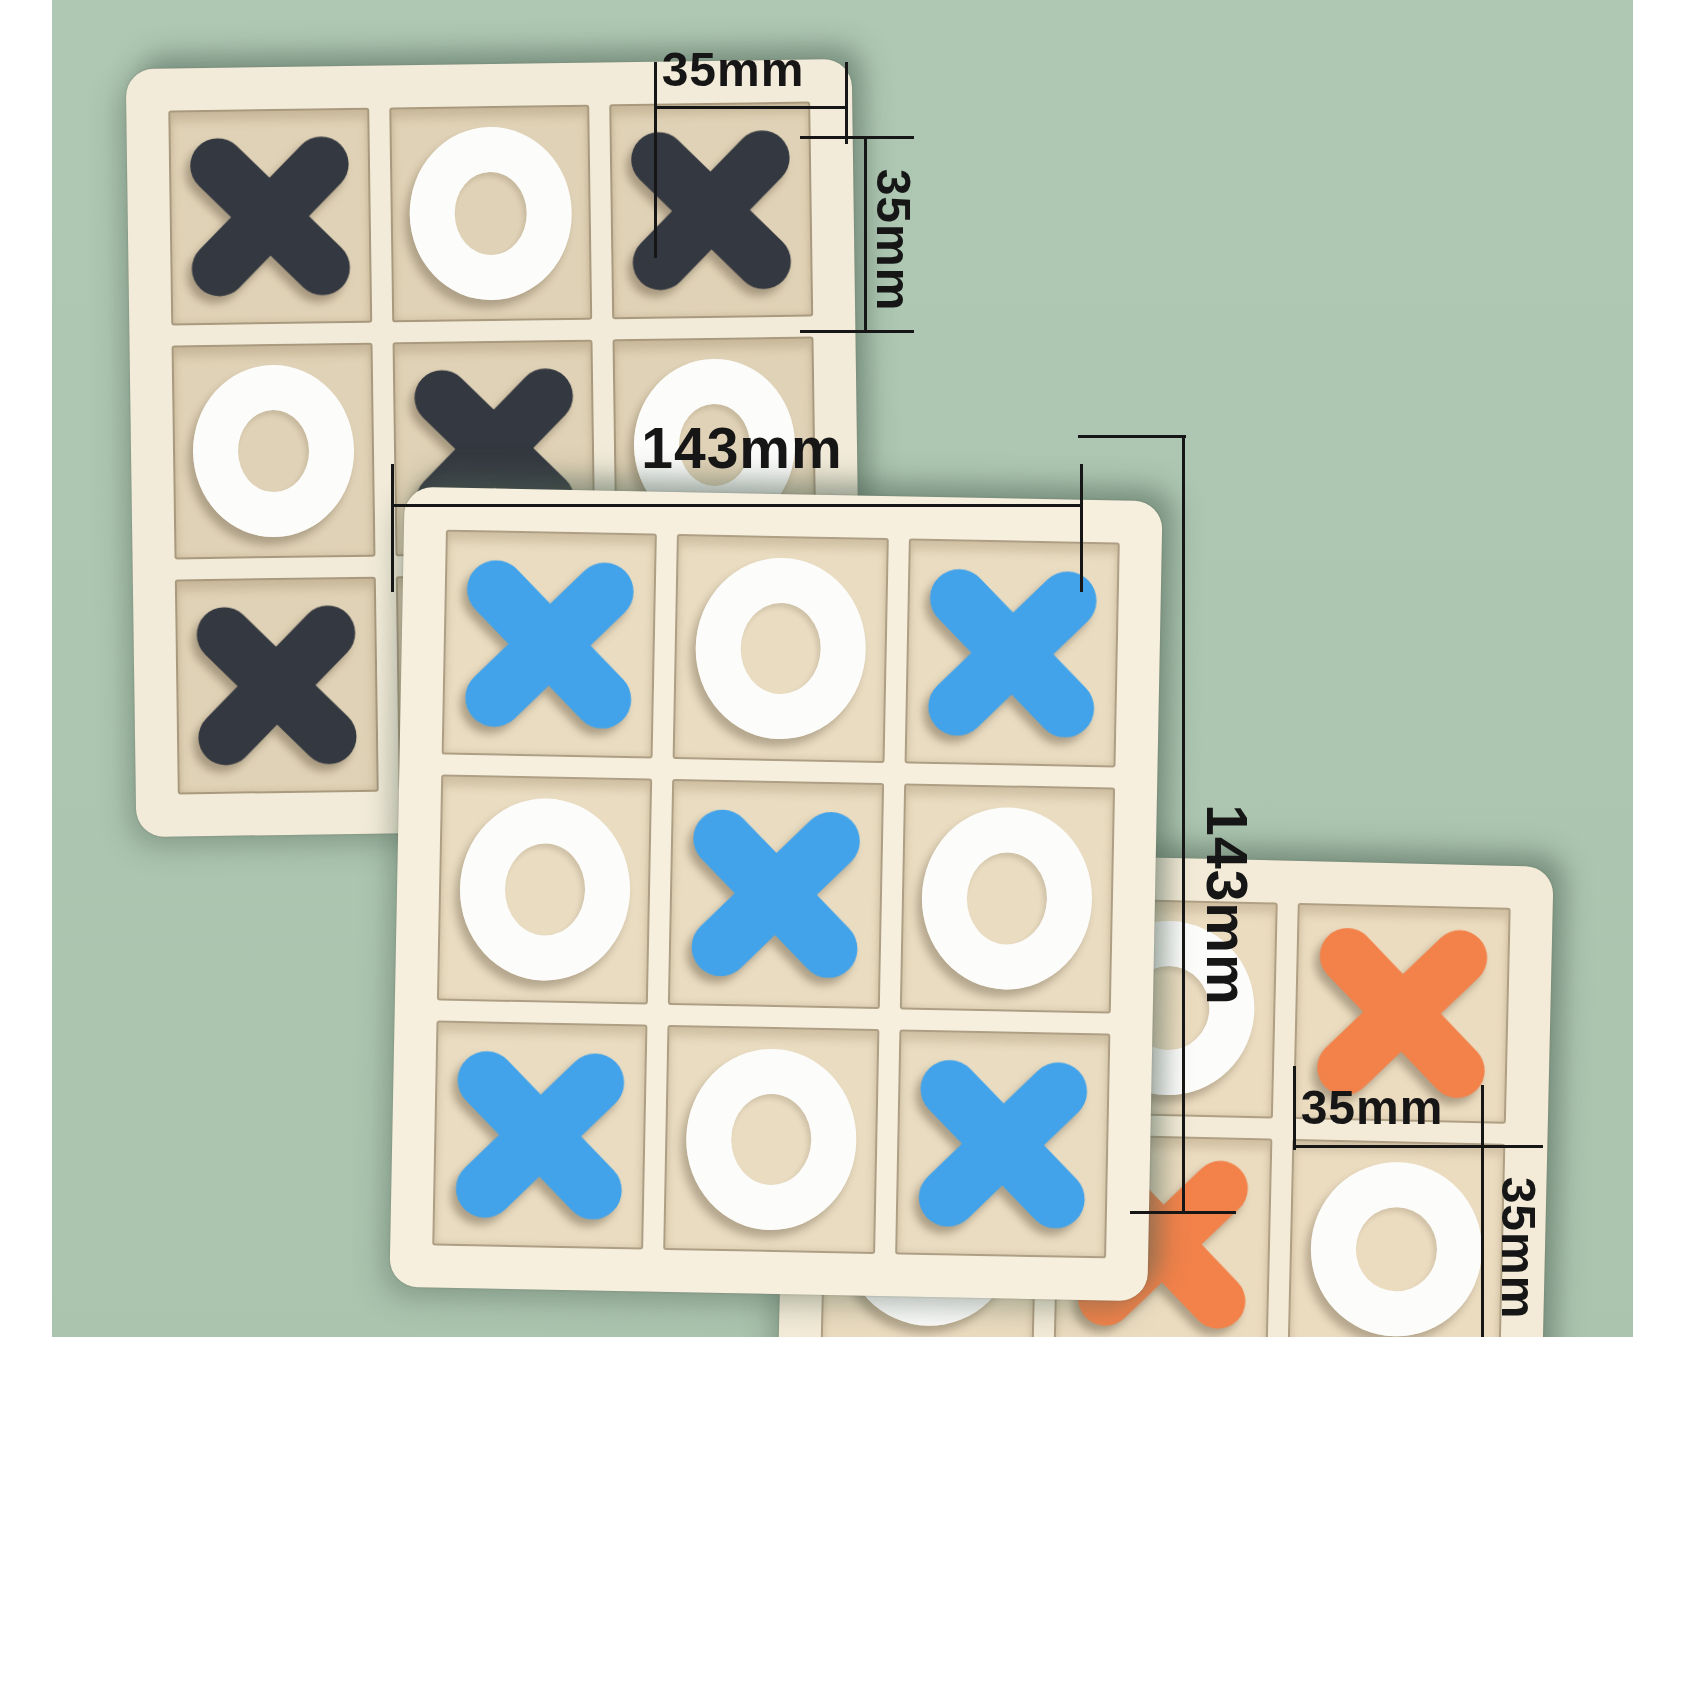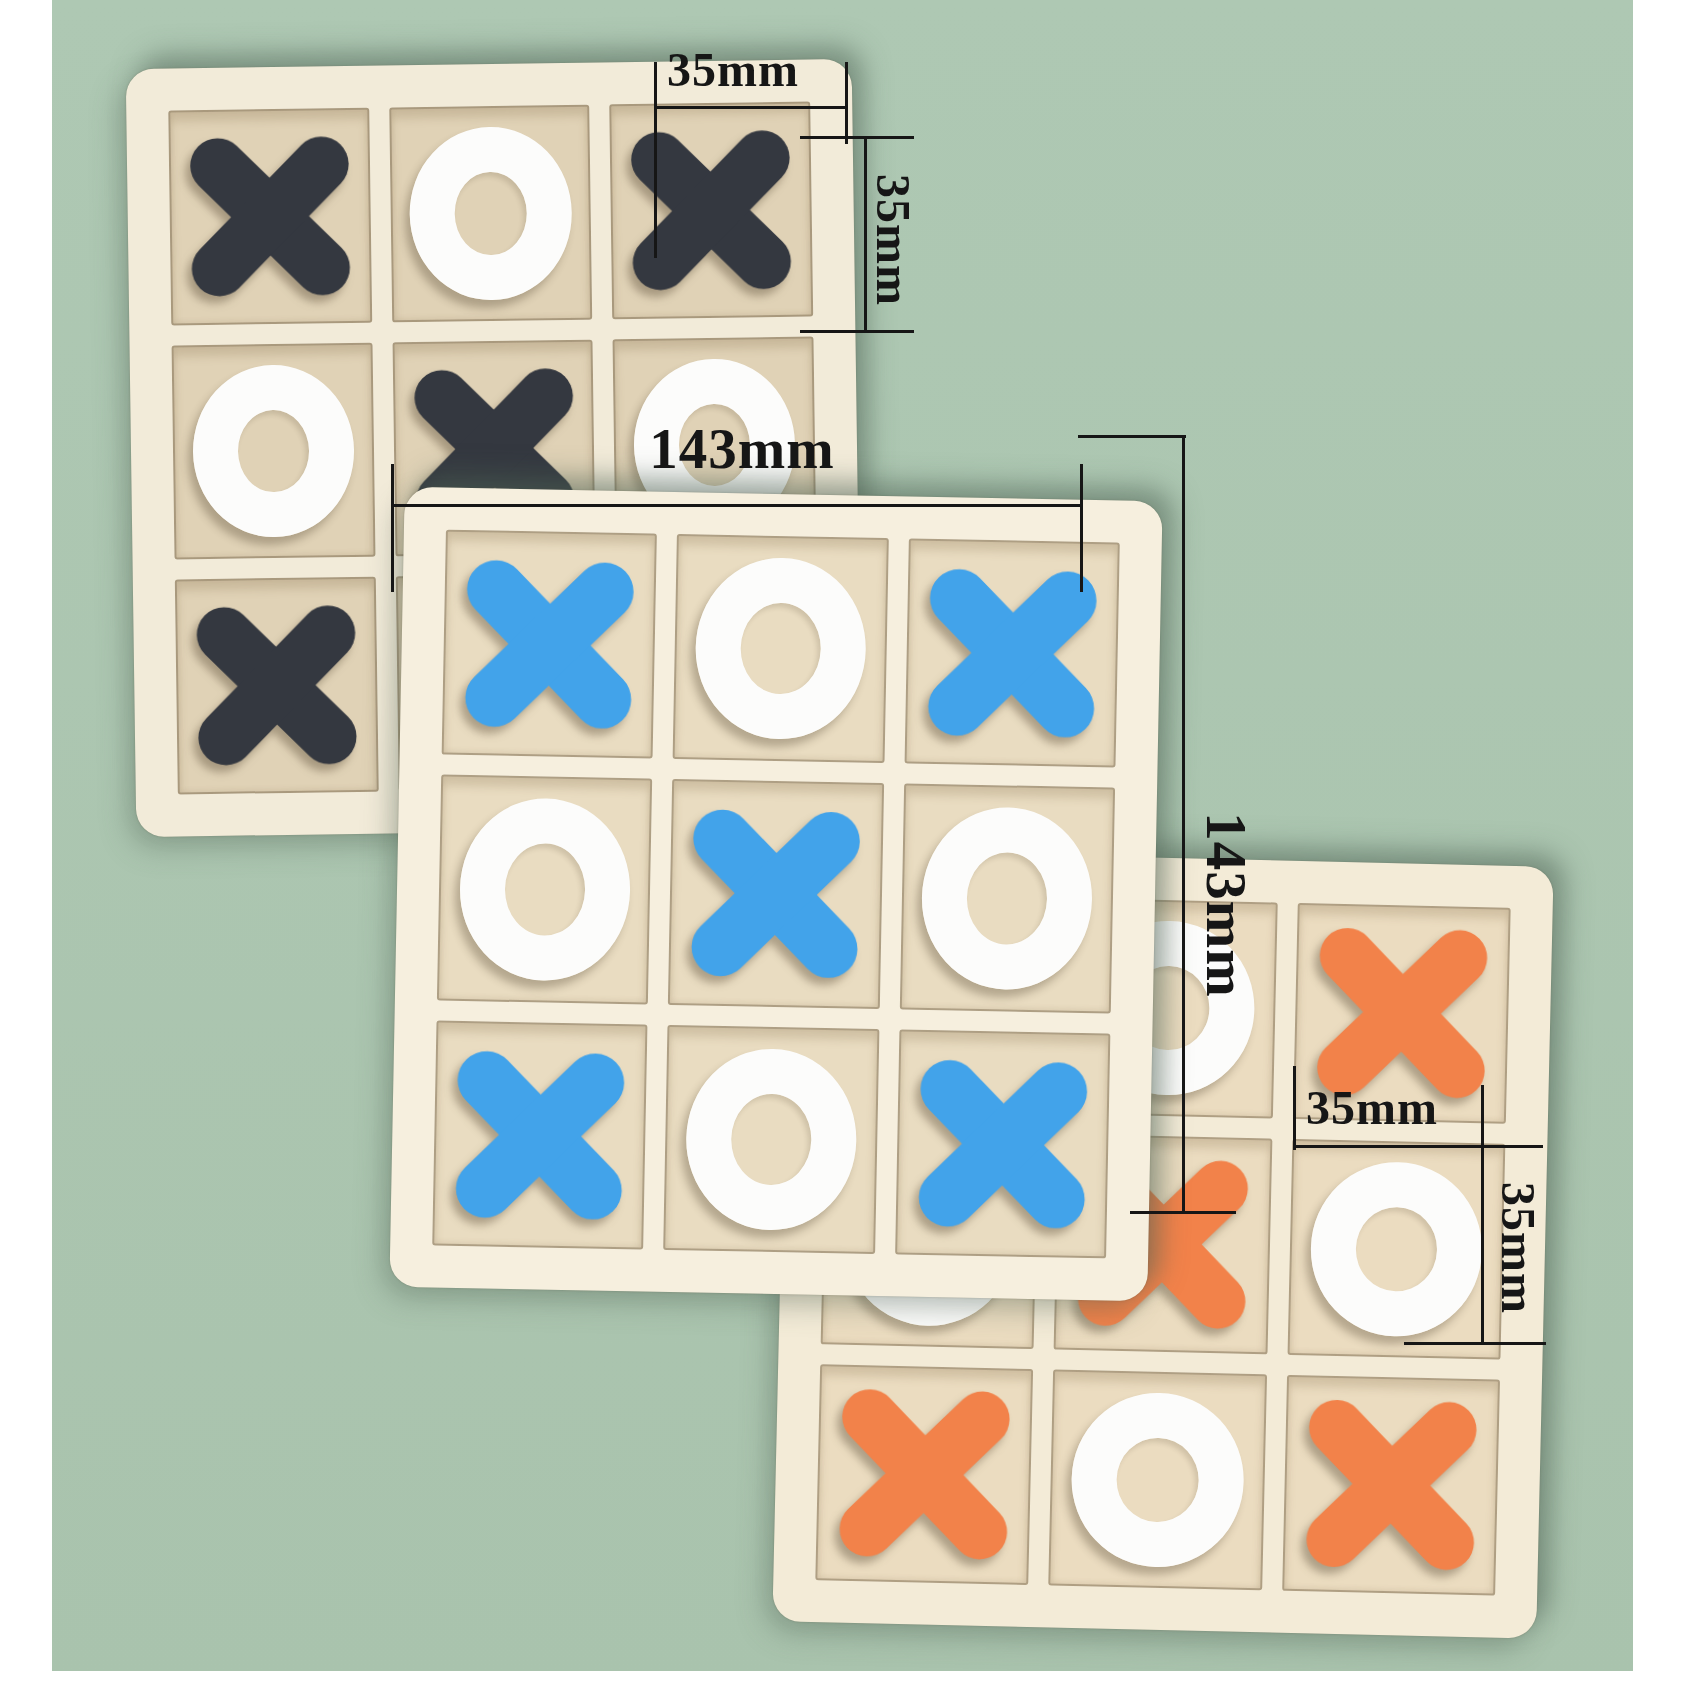--- a/index.html
+++ b/index.html
@@ -1,18 +1,18 @@
 <!DOCTYPE html>
 <html><head>
 <meta charset="utf-8">
 <style>
   html,body{margin:0;padding:0;background:#ffffff;}
   .stage{
-    position:relative;width:1686px;height:1671px;overflow:hidden;
-    background:#a3a3a3;font-family:Liberation Serif, serif;
+    position:relative;width:1686px;height:1337px;overflow:hidden;
+    background:#a3a3a3;font-family:Liberation Sans, sans-serif;
   }
   .backdrop{position:absolute;left:52px;top:0;width:1581px;height:1686px;
     background:linear-gradient(180deg,var(--green,#aec8b3),var(--green2,#a9c3ad));}
   .strip{position:absolute;top:0;width:52px;height:1686px;background:#ffffff;}
   .strip.left{left:0;}
   .strip.right{left:1633px;width:53px;}
 
   
   .board{
     position:absolute;box-sizing:border-box;padding:42px;border-radius:28px;

